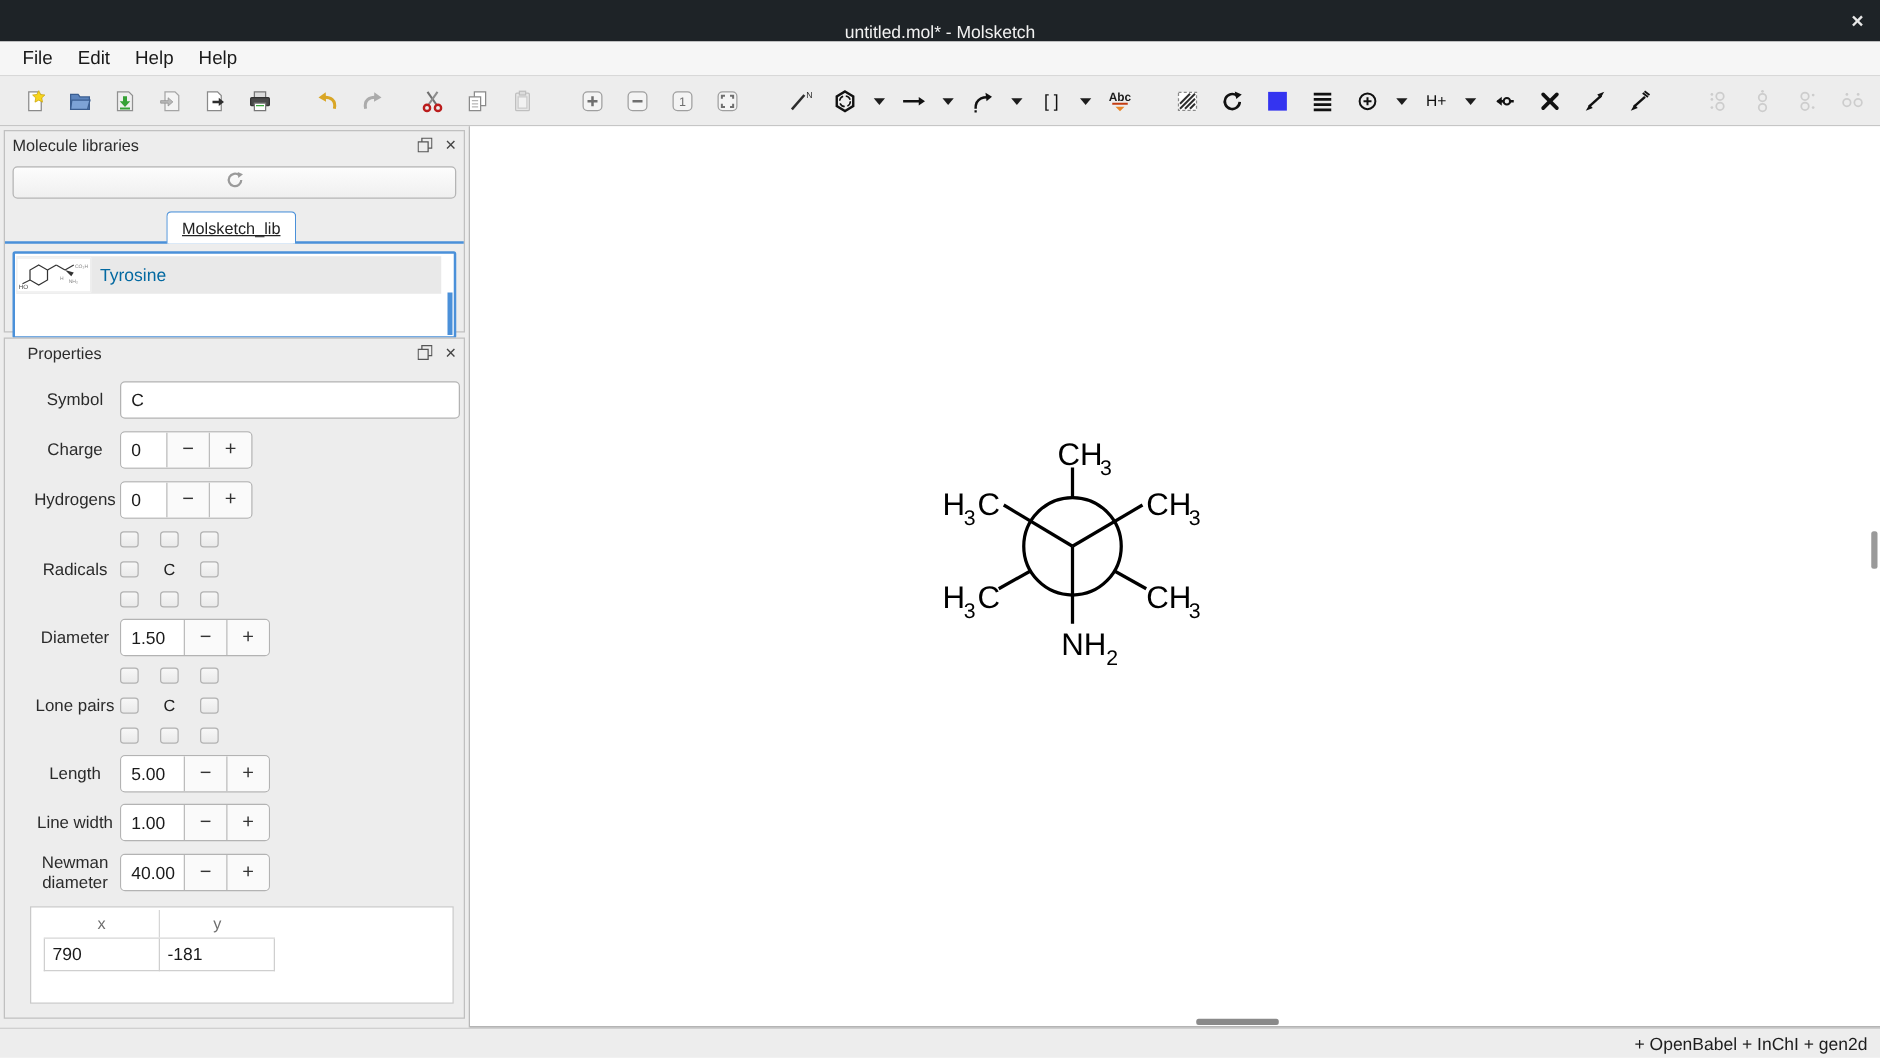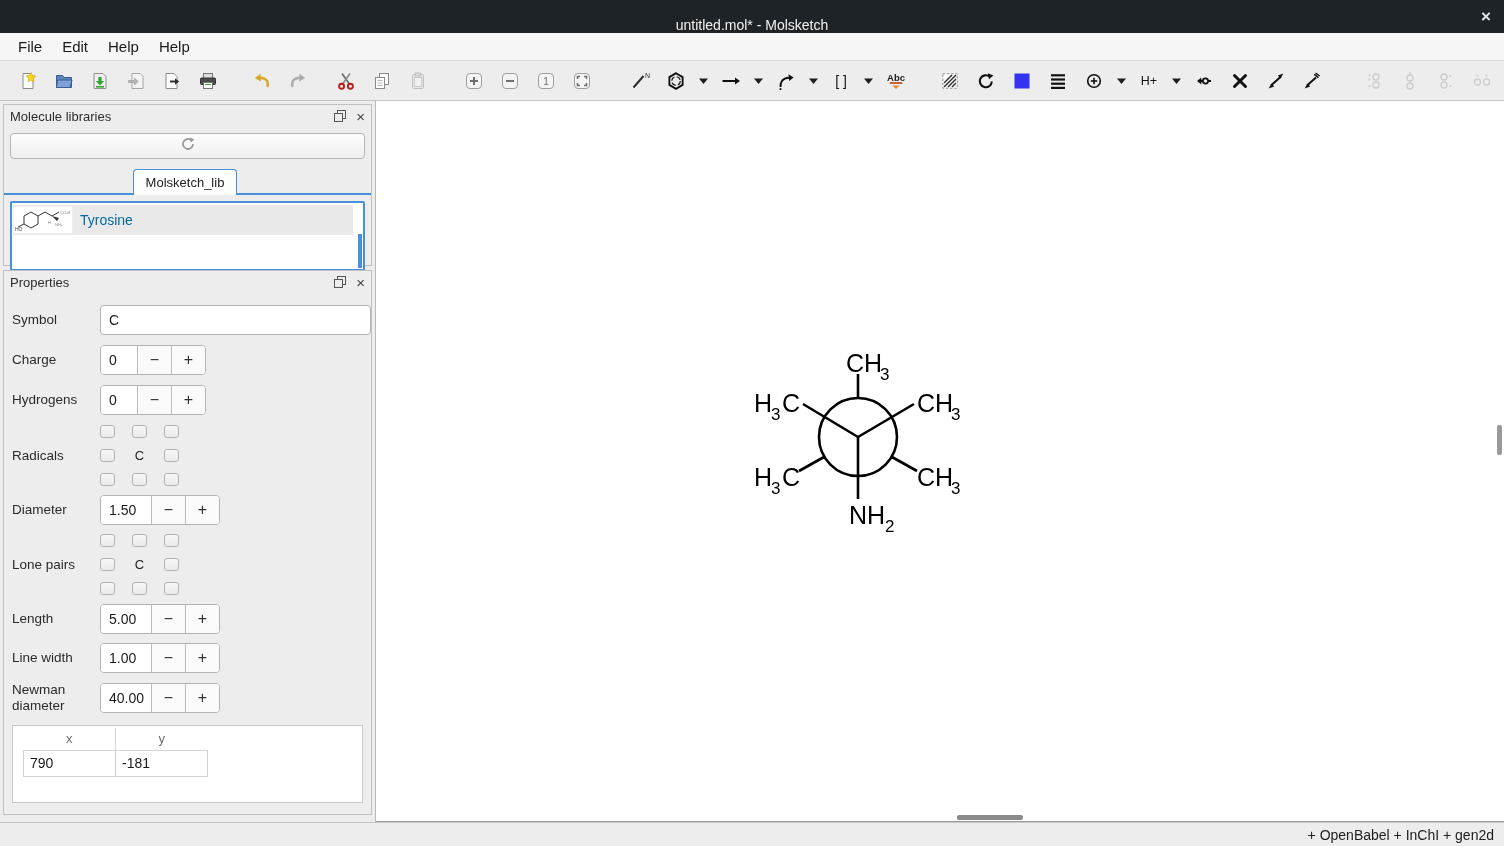--- a/index.html
+++ b/index.html
@@ -41,32 +41,32 @@
   .panel-hd .hd-ic { display:flex; align-items:center; margin-left:10px; color:#555; }
   .panel-hd .hd-x { font-size:15px; color:#444; }
 
   
   .refresh-btn { margin:6px 6px 0 6px; height:26px; border:1px solid #b5b5b5; border-radius:4px;
     background:linear-gradient(#fdfdfd,#efefef); display:flex; align-items:center; justify-content:center; }
   .tabbar { position:relative; height:28px; margin-top:8px; }
   .tabbar .tabline { position:absolute; left:0; right:0; bottom:0; height:2px; background:#4a90d9; }
   .tab { position:absolute; left:129px; bottom:0; width:104px; height:26px; background:#fff;
     border:1px solid #4a90d9; border-bottom:none; border-radius:4px 4px 0 0;
-    display:flex; align-items:center; justify-content:center; font-size:13px; color:#222; }
+    display:flex; align-items:center; justify-content:center; font-size:13px; color:#222;text-decoration:underline; }
   .liblist { position:relative; margin:6px 6px 0 6px; height:70px; background:#fff;
     border:2px solid #4a90d9; border-radius:2px; overflow:hidden; }
   .librow { position:absolute; left:1px; top:2px; right:10px; height:30px; background:#e9e9e9;
     display:flex; align-items:center; }
   .thumb { width:60px; height:28px; background:#fff; margin-right:7px; border:1px solid #eee; }
   .librow .liblabel { font-size:14px; color:#0369a1; }
   .libscroll { position:absolute; right:1px; top:31px; width:4px; height:34px; background:#4a90d9; }
 
   
   .prow { display:flex; align-items:center; margin-left:8px; }
-  .plabel { width:72px; text-align:left; font-size:13.5px; color:#2b2b2b; margin-right:16px;
+  .plabel { width:72px; text-align:center; font-size:13.5px; color:#2b2b2b; margin-right:0;
     line-height:1.15; flex:0 0 auto; }
   .txtinput { width:272px; height:30px; background:#fff; border:1px solid #b3b3b3; border-radius:4px;
     font-size:14px; color:#1a1a1a; display:flex; align-items:center; padding-left:8px; }
   .spin { display:flex; height:30px; border:1px solid #b3b3b3; border-radius:4px; overflow:hidden; background:#fff; }
   .spin .sval { background:#fff; display:flex; align-items:center; padding-left:8px; font-size:14px; color:#1a1a1a; }
   .spin .sbtn { width:34px; background:#fafafa; border-left:1px solid #bcbcbc; display:flex;
     align-items:center; justify-content:center; font-size:16px; color:#333; }
   .spin.narrow .sval { width:36px; }
   .spin.wide .sval { width:50px; }
   .cbgrid { display:grid; grid-template-columns:repeat(3,15px); grid-auto-rows:13px;
@@ -524,21 +524,21 @@
               <text x="34" y="17" font-size="4" fill="#888">H</text>
               <text x="41" y="19" font-size="4" fill="#888">NH₂</text>
             </svg>
           </span>
           <span class="liblabel">Tyrosine</span>
         </div>
         <div class="libscroll"></div>
       </div>
     </div>
 
-    <div class="panel" style="top:169px; height:545px;">
+    <div class="panel" style="top:169px; height:545px;padding-left:12px;">
       <div class="panel-hd">
         <span class="panel-title">Properties</span>
         <span class="hd-ic">
           <svg width="12" height="12" viewBox="0 0 12 12">
               <rect x="3.5" y="0.5" width="8" height="8" fill="none" stroke="#555"></rect>
               <rect x="0.5" y="3.5" width="8" height="8" fill="#ededed" stroke="#555"></rect>
             </svg>
         </span>
         <span class="hd-ic hd-x">×</span>
       </div>

